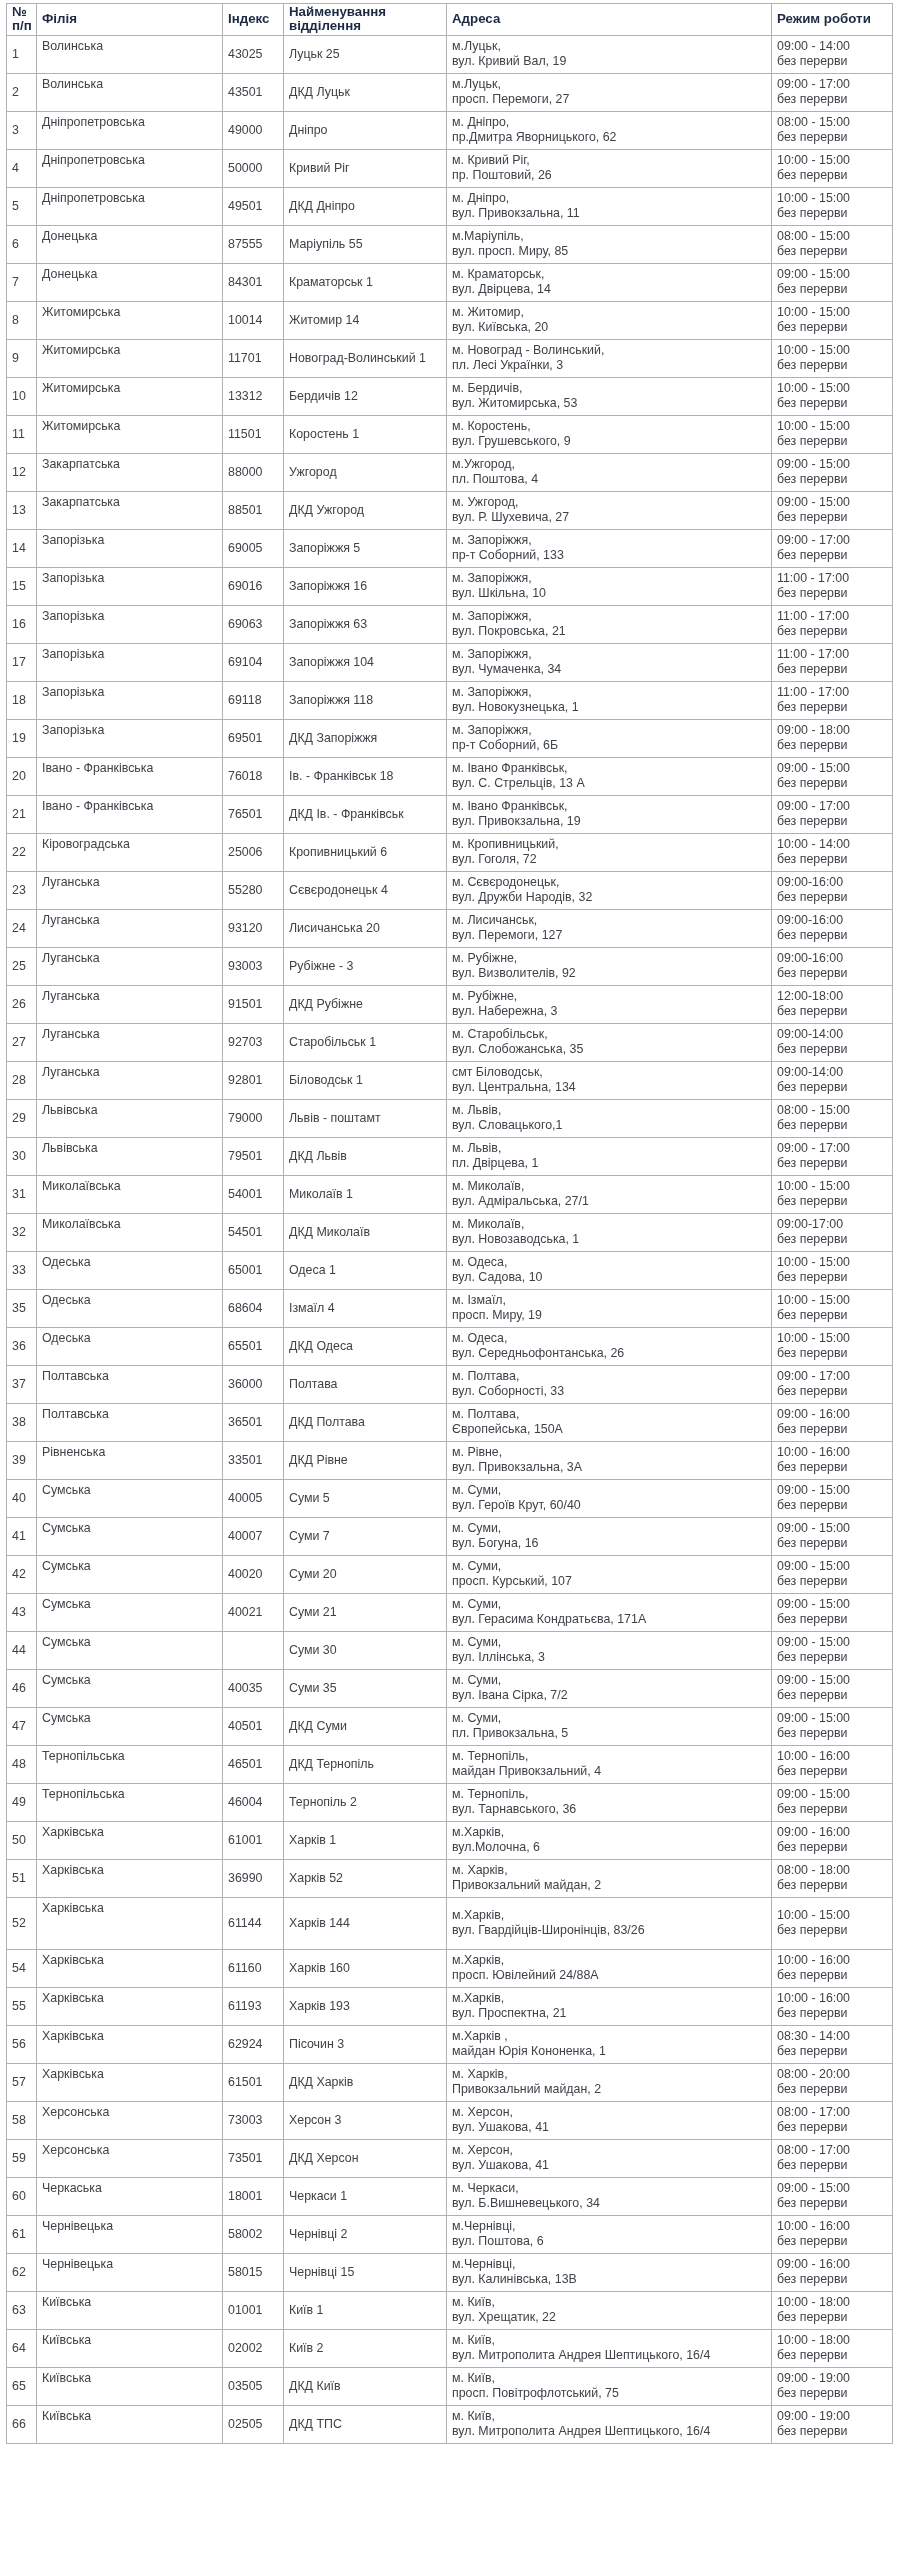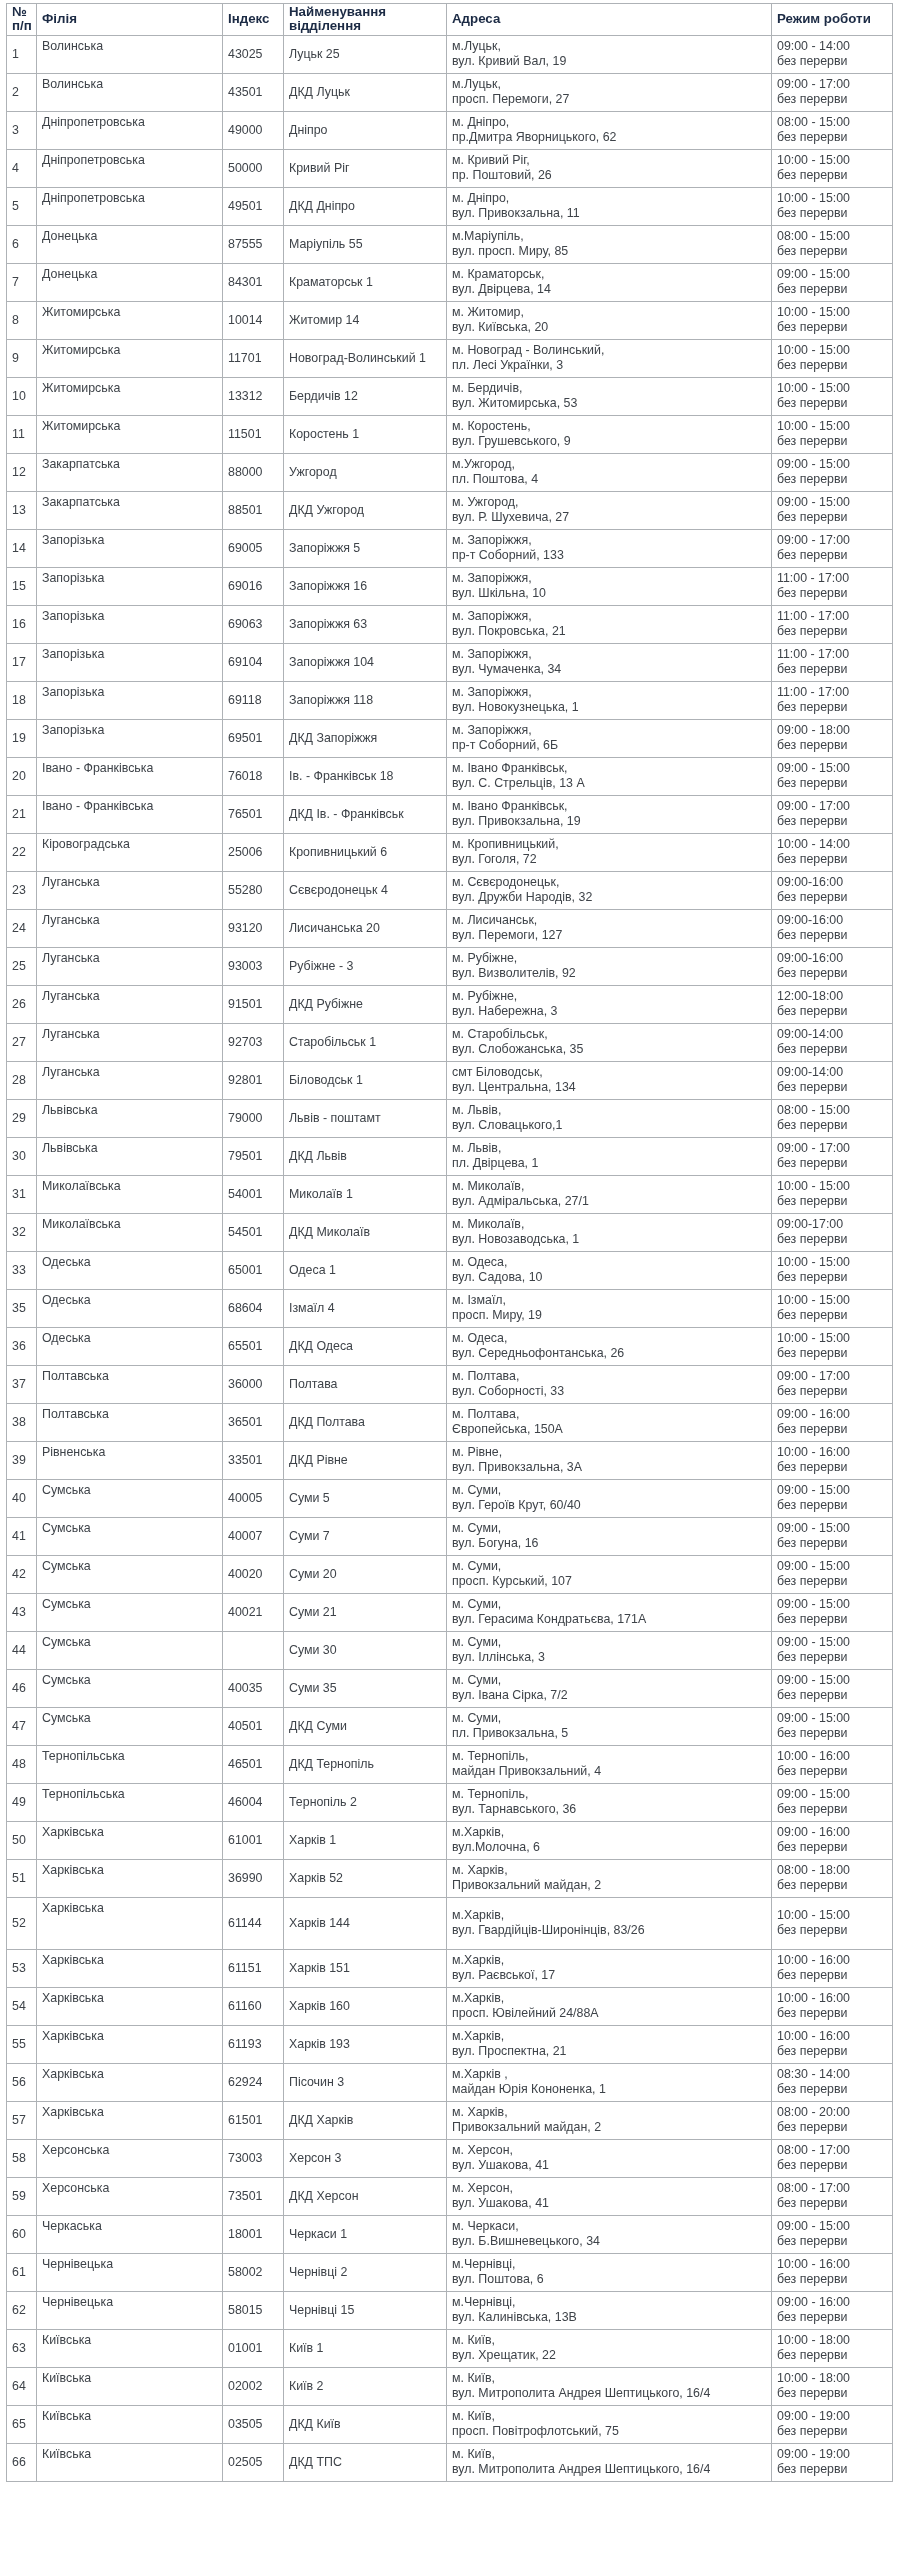--- a/index.html
+++ b/index.html
@@ -760,34 +760,20 @@
     <td class="c-address">
       <span class="line">м.Харків,</span>
       <span class="line">вул. Гвардійців-Широнінців, 83/26</span>
     </td>
     <td class="c-hours">
       <span class="line">10:00 - 15:00</span>
       <span class="line">без перерви</span>
     </td>
   </tr>
         <tr class="row">
-    <td class="c-num">53</td>
-    <td class="c-region">Харківська</td>
-    <td class="c-index">61151</td>
-    <td class="c-name">Харків 151</td>
-    <td class="c-address">
-      <span class="line">м.Харків,</span>
-      <span class="line">вул. Раєвської, 17</span>
-    </td>
-    <td class="c-hours">
-      <span class="line">10:00 - 16:00</span>
-      <span class="line">без перерви</span>
-    </td>
-  </tr>
-        <tr class="row">
     <td class="c-num">54</td>
     <td class="c-region">Харківська</td>
     <td class="c-index">61160</td>
     <td class="c-name">Харків 160</td>
     <td class="c-address">
       <span class="line">м.Харків,</span>
       <span class="line">просп. Ювілейний 24/88А</span>
     </td>
     <td class="c-hours">
       <span class="line">10:00 - 16:00</span>

